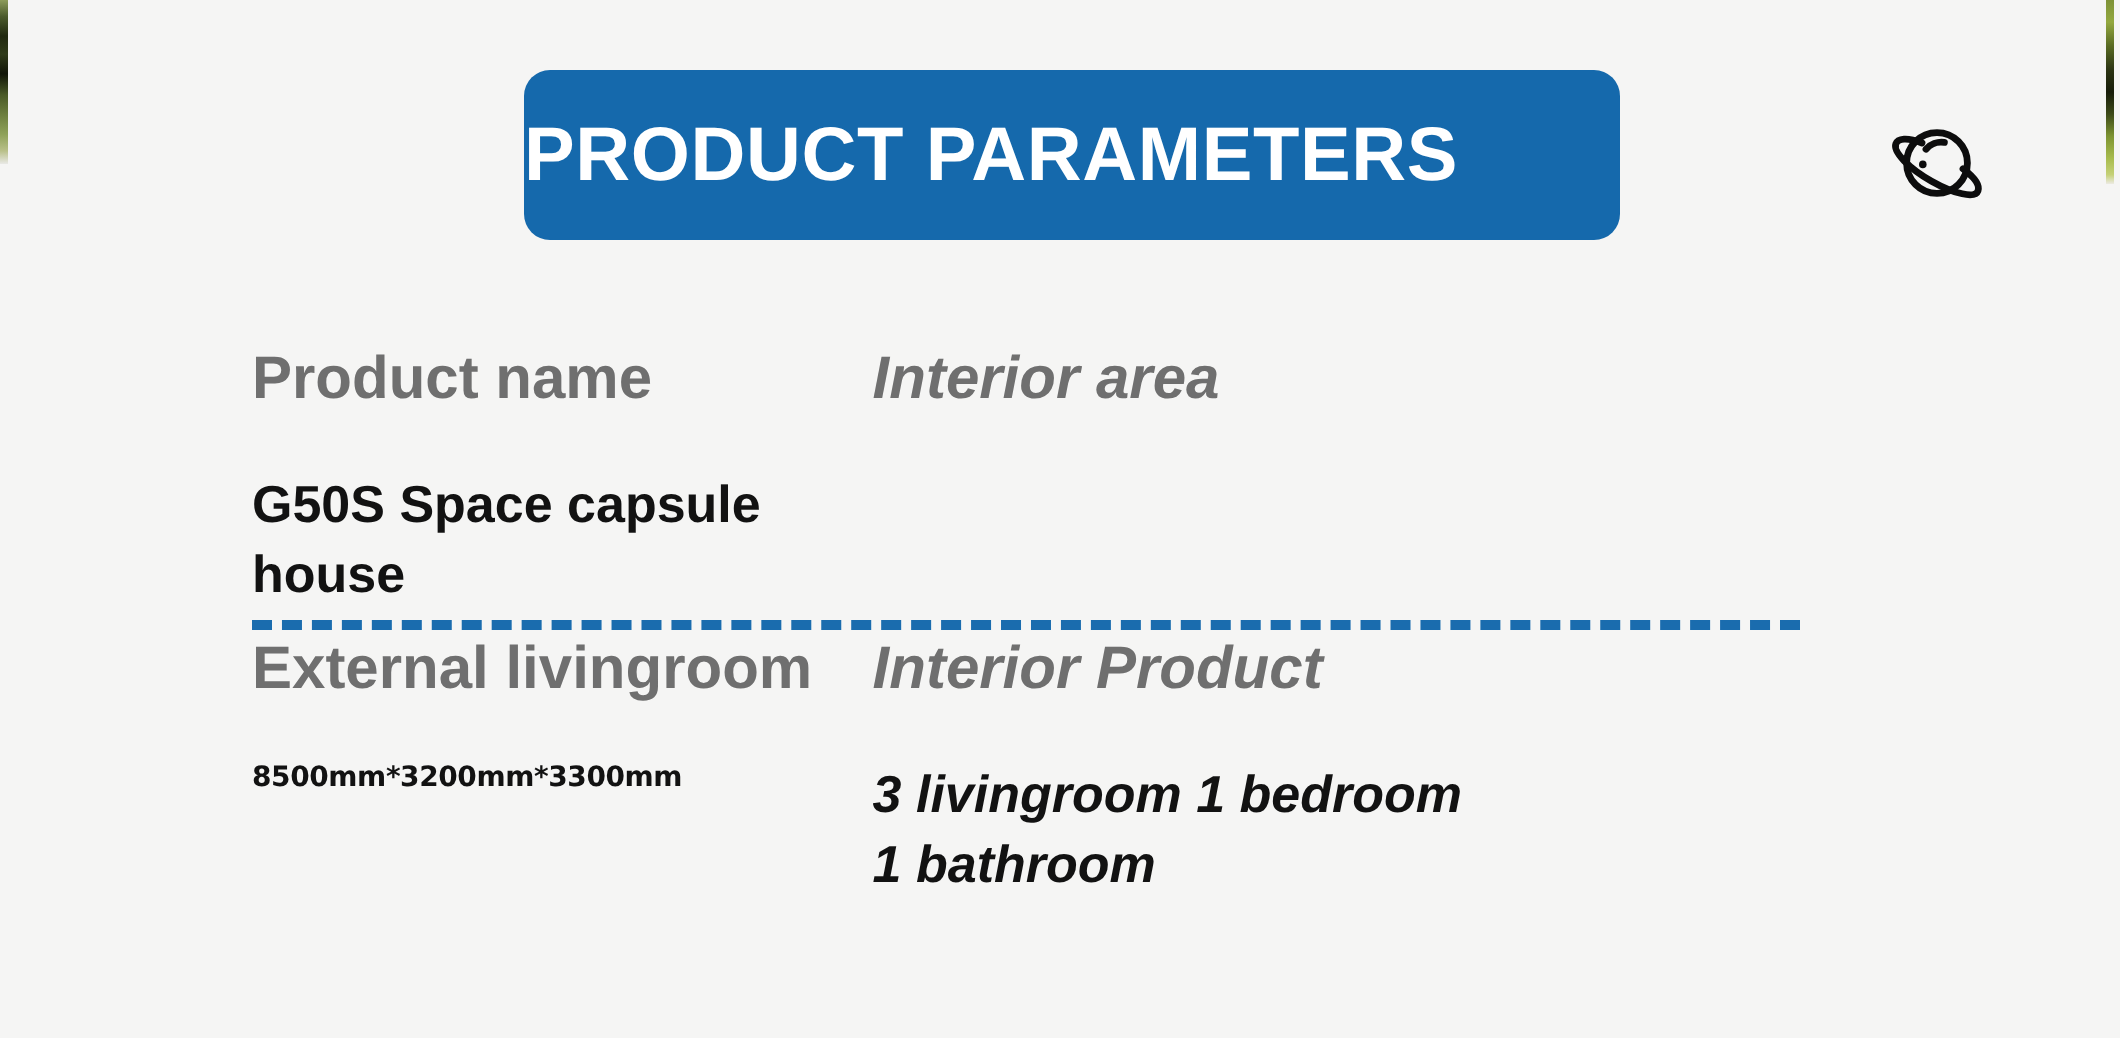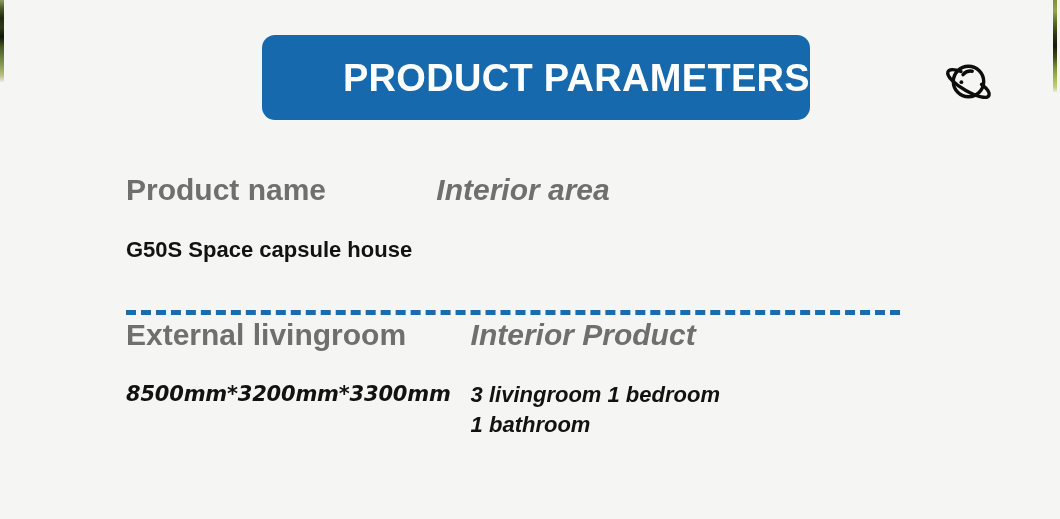--- a/index.html
+++ b/index.html
@@ -55,21 +55,21 @@
   .title-badge {
     position: absolute;
     left: 262px;
     top: 35px;
     width: 548px;
     height: 85px;
     background: #1569ac;
     border-radius: 13px;
     display: flex;
     align-items: center;
-    justify-content: flex-end;
+    justify-content: flex-start;
     box-sizing: border-box;
   }
   .title-badge-text {
     color: #ffffff;
     font-size: 38px;
     font-weight: bold;
     letter-spacing: 0.3px;
     line-height: 1;
     white-space: nowrap;
   }
@@ -112,31 +112,30 @@
   .param-label {
     color: #6f6f6f;
     font-size: 30px;
     font-weight: bold;
     line-height: 1;
     padding-top: 25px;
     white-space: nowrap;
   }
   .param-value {
     color: #121212;
-    font-size: 22px;
+    font-size: 26px;
     font-weight: bold;
     line-height: 1.36;
     padding-top: 30px;
     white-space: pre-line;
   }
   .param-value-mono {
     font-family: "DejaVu Sans", sans-serif;
-    font-size: 21px;
+    font-size: 14px;
     letter-spacing: -0.2px;
-    font-style: italic;
   }
 
   
   .divider {
     position: absolute;
     left: 126px;
     top: 310px;
     width: 774px;
     height: 0;
     border-top: 5px dashed #1a6cae;

